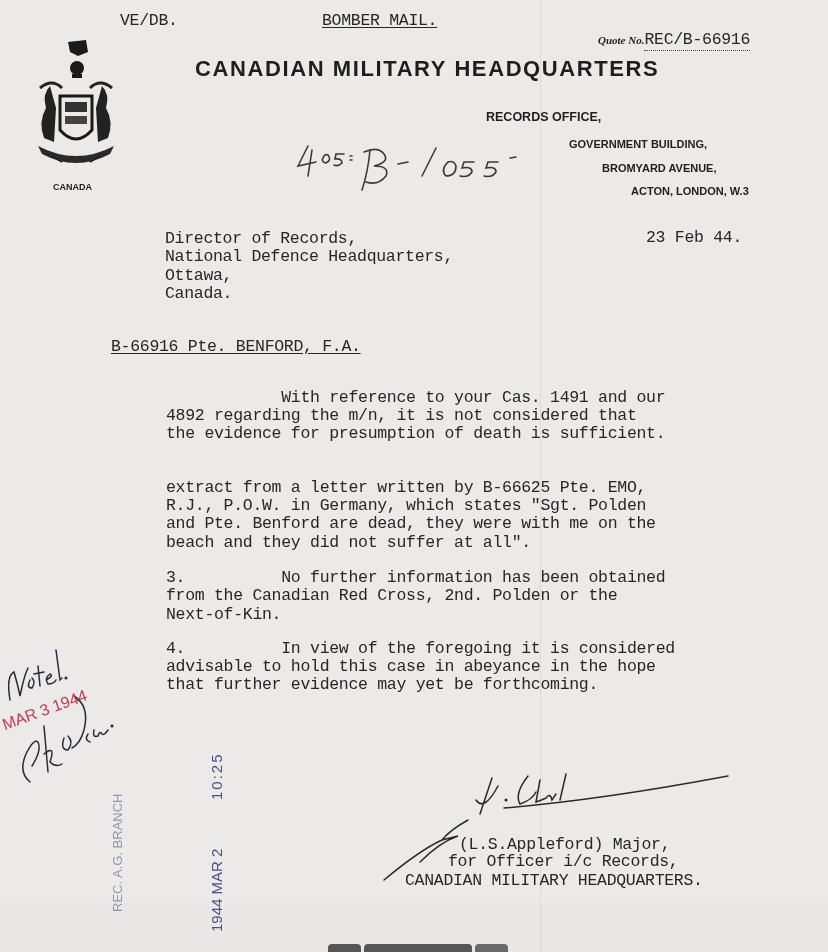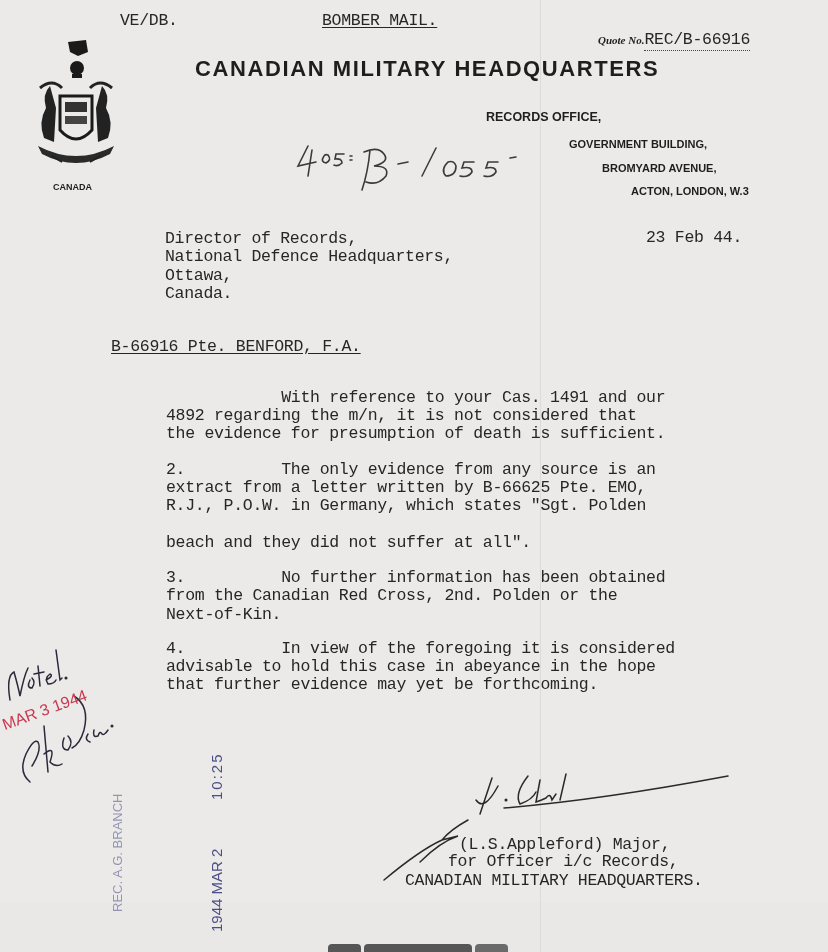--- a/index.html
+++ b/index.html
@@ -71,23 +71,23 @@
   <div class="tw" style="left:165px;top:248px;">National Defence Headquarters,</div>
   <div class="tw" style="left:165px;top:267px;">Ottawa,</div>
   <div class="tw" style="left:165px;top:285px;">Canada.</div>
 
   <div class="tw u" style="left:111px;top:338px;">B-66916 Pte. BENFORD, F.A.</div>
 
   <div class="tw" style="left:166px;top:389px;">            With reference to your Cas. 1491 and our</div>
   <div class="tw" style="left:166px;top:407px;">4892 regarding the m/n, it is not considered that</div>
   <div class="tw" style="left:166px;top:425px;">the evidence for presumption of death is sufficient.</div>
 
-  <div class="tw" style="left:166px;top:461px;">2.          The only evidence from any source is an</div>
   <div class="tw" style="left:166px;top:479px;">extract from a letter written by B-66625 Pte. EMO,</div>
   <div class="tw" style="left:166px;top:497px;">R.J., P.O.W. in Germany, which states "Sgt. Polden</div>
+  <div class="tw" style="left:166px;top:515px;">and Pte. Benford are dead, they were with me on the</div>
   <div class="tw" style="left:166px;top:534px;">beach and they did not suffer at all".</div>
 
   <div class="tw" style="left:166px;top:569px;">3.          No further information has been obtained</div>
   <div class="tw" style="left:166px;top:587px;">from the Canadian Red Cross, 2nd. Polden or the</div>
   <div class="tw" style="left:166px;top:606px;">Next-of-Kin.</div>
 
   <div class="tw" style="left:166px;top:640px;">4.          In view of the foregoing it is considered</div>
   <div class="tw" style="left:166px;top:658px;">advisable to hold this case in abeyance in the hope</div>
   <div class="tw" style="left:166px;top:676px;">that further evidence may yet be forthcoming.</div>
 

